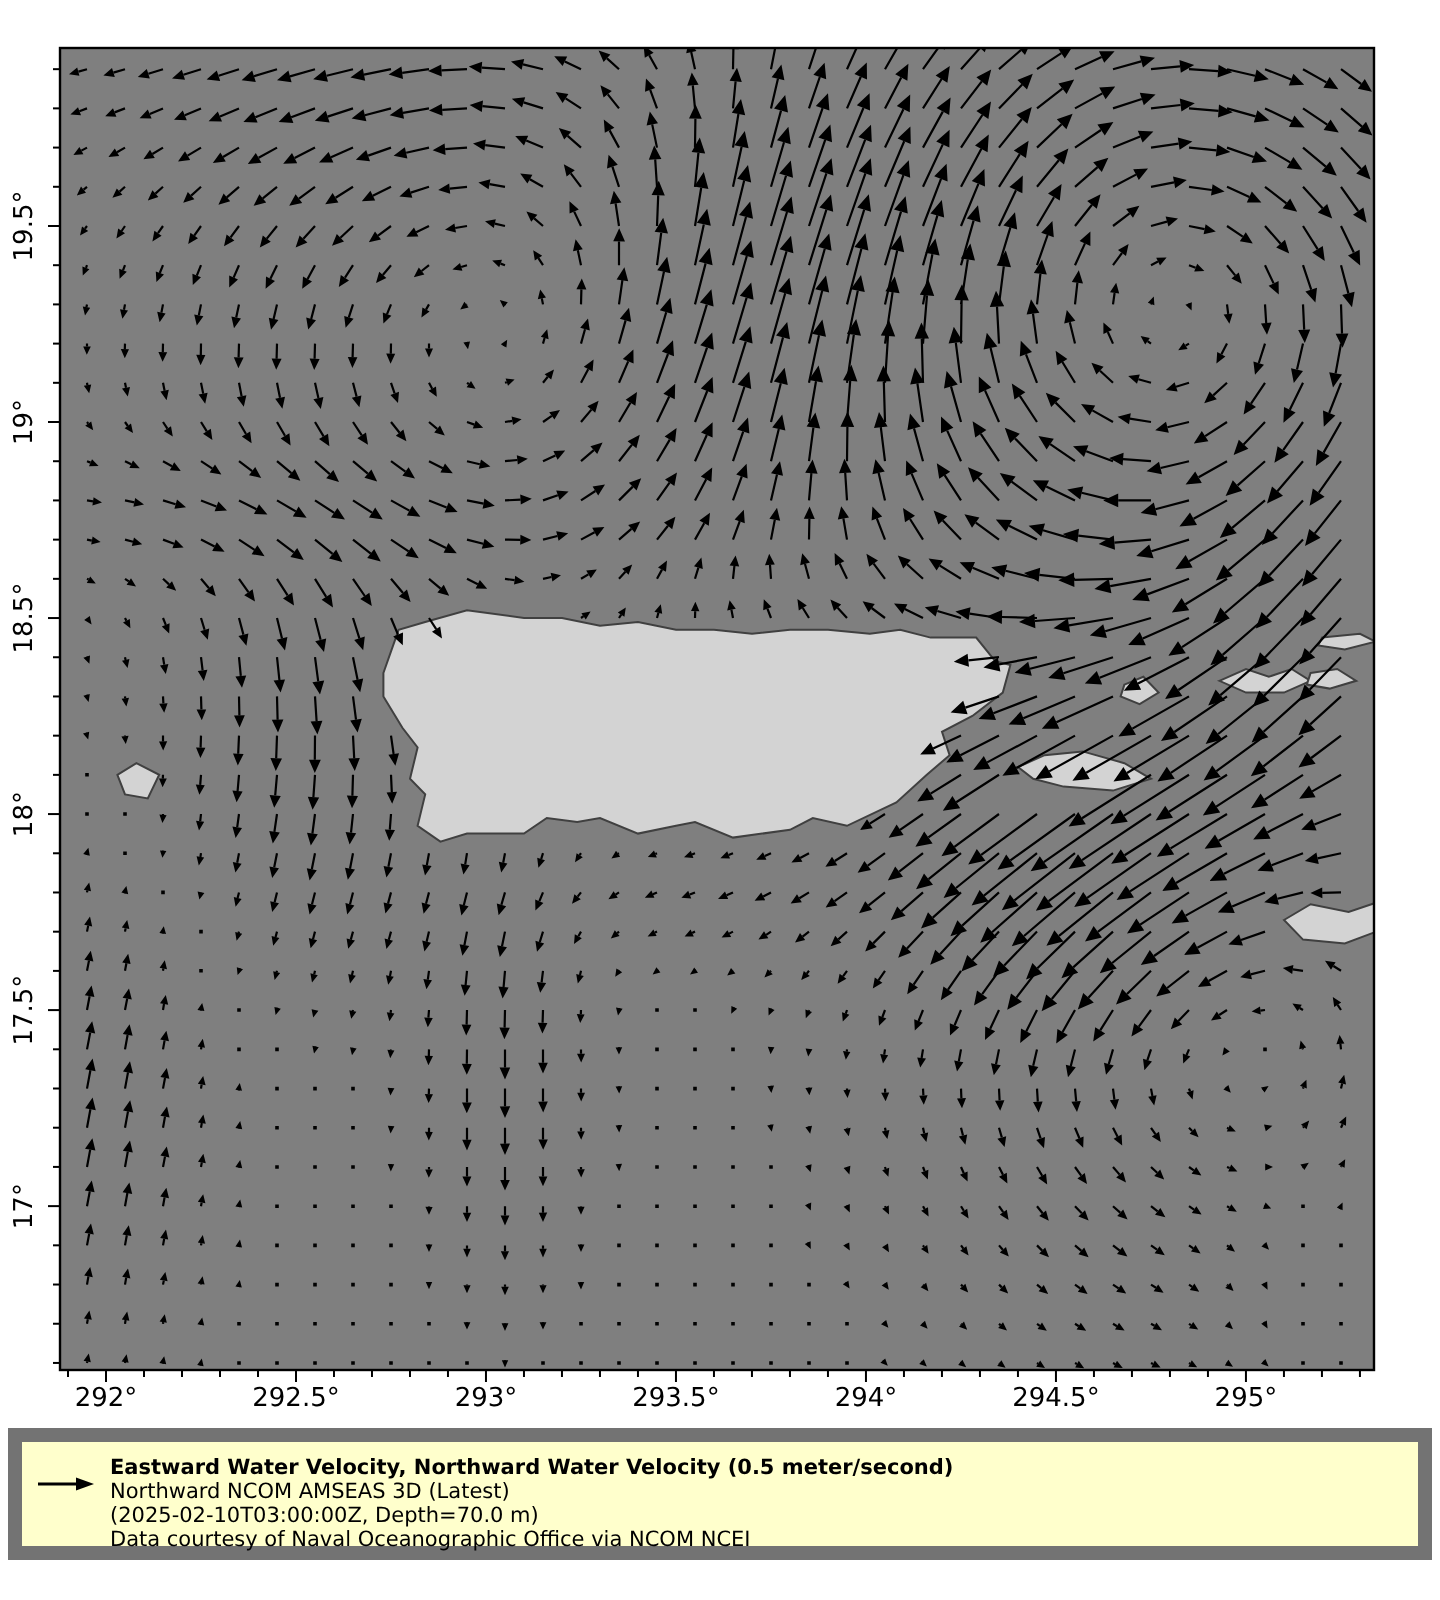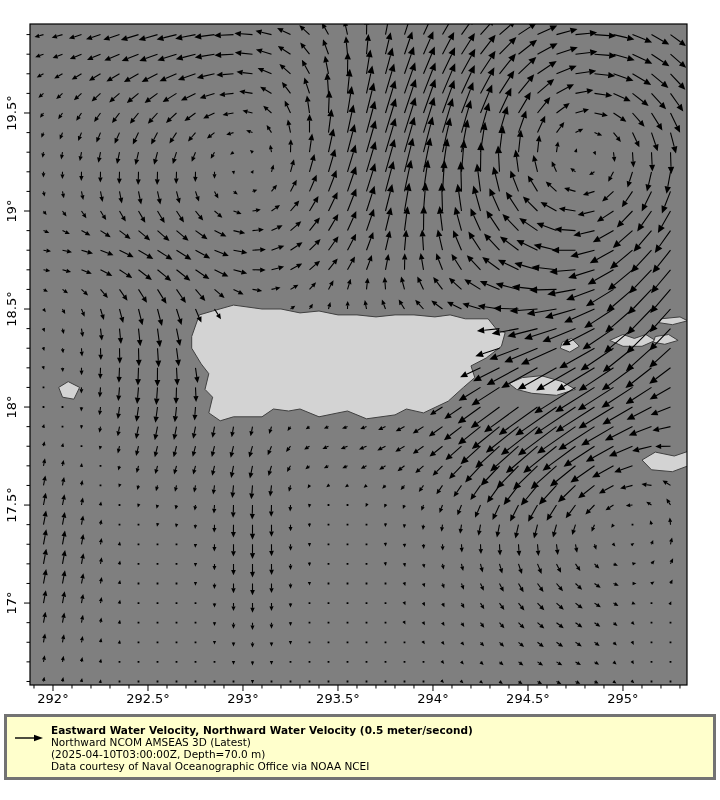--- a/index.html
+++ b/index.html
@@ -1,20 +1,20 @@
 <!DOCTYPE html>
 <html><head>
 <meta charset="utf-8">
 <style>
   html,body{margin:0;padding:0;background:#ffffff;}
   .page{position:relative;width:720px;height:800px;background:#ffffff;overflow:hidden;
         font-family:"DejaVu Sans", sans-serif;}
   #plot-svg{position:absolute;left:0;top:0;}
   .legend-box{position:absolute;left:4px;top:714px;width:712px;height:66px;
-     box-sizing:border-box;background:#ffffcc;border:3px solid #737373;
+     box-sizing:border-box;background:#ffffcc;border:7px solid #737373;
      display:flex;align-items:flex-start;}
   .legend-arrow-wrap{width:44px;padding-top:16px;flex:0 0 auto;display:flex;justify-content:center;}
   .legend-text{padding-top:7px;font-size:10.5px;line-height:12px;color:#000;}
   .legend-title{font-weight:bold;}
 </style>
 </head>
 <body>
 
 <div class="page">
 
@@ -132,18 +132,18 @@
   <div class="legend-box">
     <div class="legend-arrow-wrap">
       <svg width="30" height="10">
         <line x1="1" y1="5" x2="22" y2="5" stroke="#000" stroke-width="1.4"></line>
         <polygon points="29,5 20,1.8 20,8.2" fill="#000"></polygon>
       </svg>
     </div>
     <div class="legend-text">
       <div class="legend-title">Eastward Water Velocity, Northward Water Velocity (0.5 meter/second)</div>
       <div>Northward NCOM AMSEAS 3D (Latest)</div>
-      <div>(2025-04-10T03:00:00Z, Depth=70.0 m)</div>
-      <div>Data courtesy of Naval Oceanographic Office via NOAA NCEI</div>
+      <div>(2025-02-10T03:00:00Z, Depth=70.0 m)</div>
+      <div>Data courtesy of Naval Oceanographic Office via NCOM NCEI</div>
     </div>
   </div>
 
 </div>
 
 </body></html>

